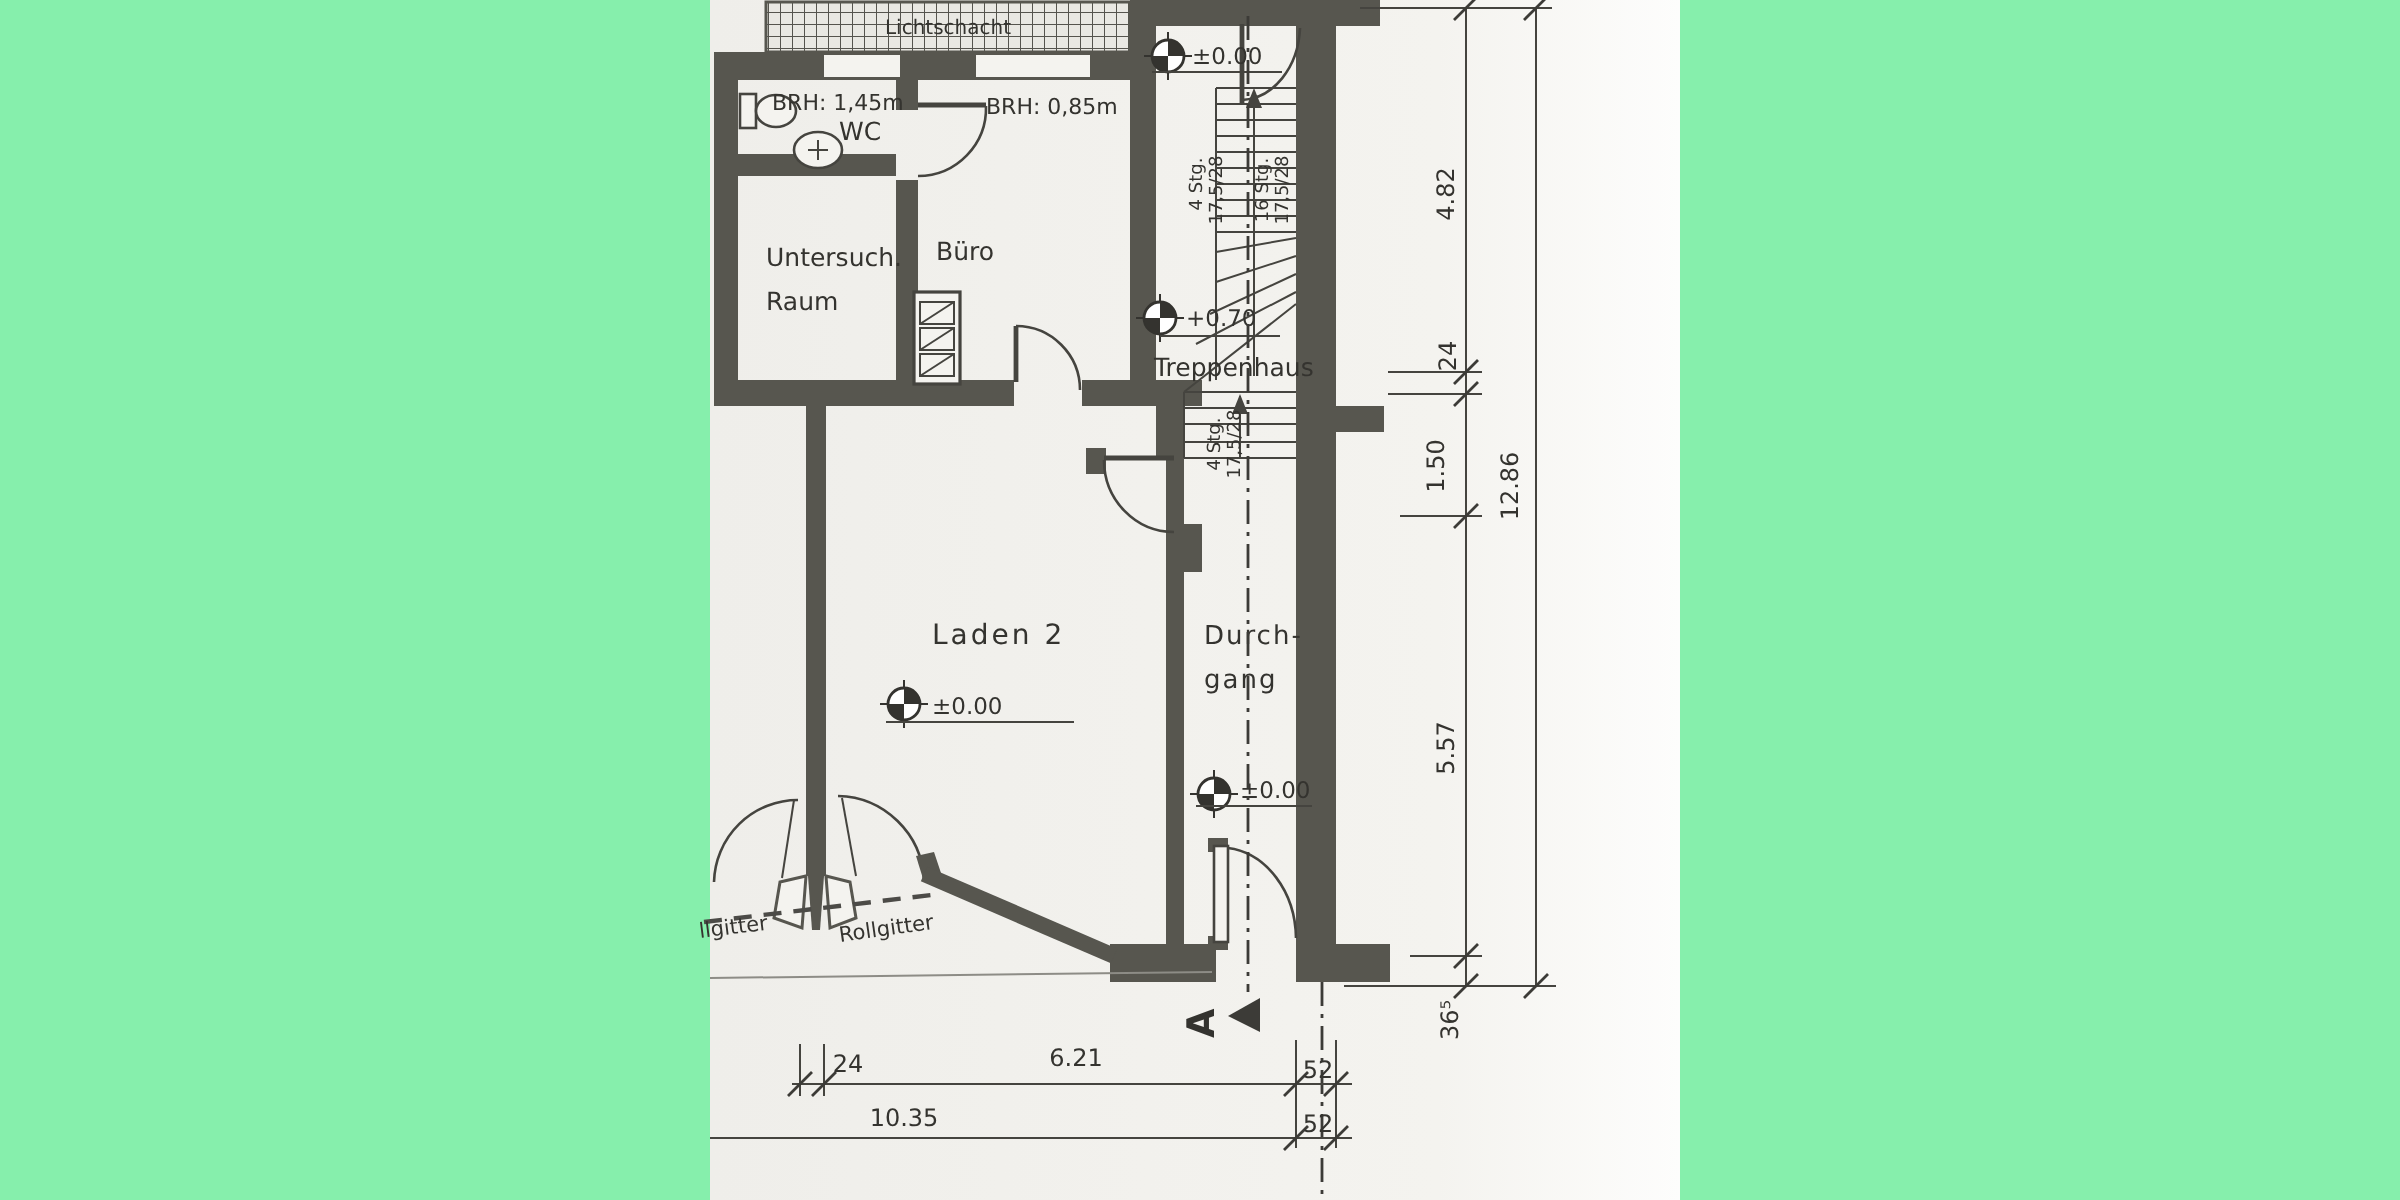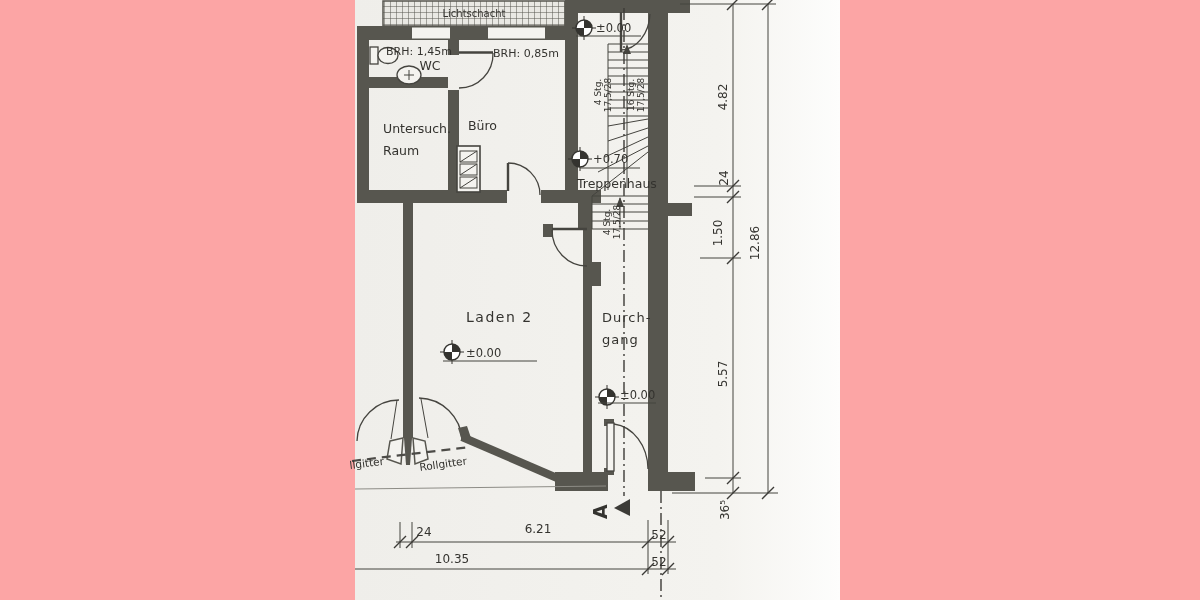--- a/index.html
+++ b/index.html
@@ -1,19 +1,19 @@
 <!DOCTYPE html>
 <html><head>
 <meta charset="utf-8">
 <style>
   :root{
     --wall:#57564f; --line:#45443f; --text:#34332f; --paper:#f2f1ed; --fixture:#f4f3ef;
   }
   html,body{margin:0;padding:0;background:#ffffff;}
-  #stage{position:relative;width:1200px;height:600px;background:#fca5a5;overflow:hidden;
+  #stage{position:relative;width:1200px;height:600px;background:#86efac;overflow:hidden;
          font-family:"DejaVu Sans", sans-serif;}
   svg{position:absolute;left:0;top:0;}
   svg text{font-family:"DejaVu Sans", sans-serif; fill:var(--text);}
   .wall{fill:var(--wall);stroke:none;}
   .thin{stroke:var(--line);stroke-width:1;fill:none;}
   .arc{stroke:var(--line);stroke-width:1.3;fill:none;}
   .leaf{stroke:var(--line);stroke-width:2.4;fill:none;}
   .fix{stroke:var(--line);stroke-width:1.3;fill:var(--fixture);}
   .dim{stroke:var(--line);stroke-width:1;fill:none;}
   .tick{stroke:#3c3b37;stroke-width:1.4;fill:none;}

